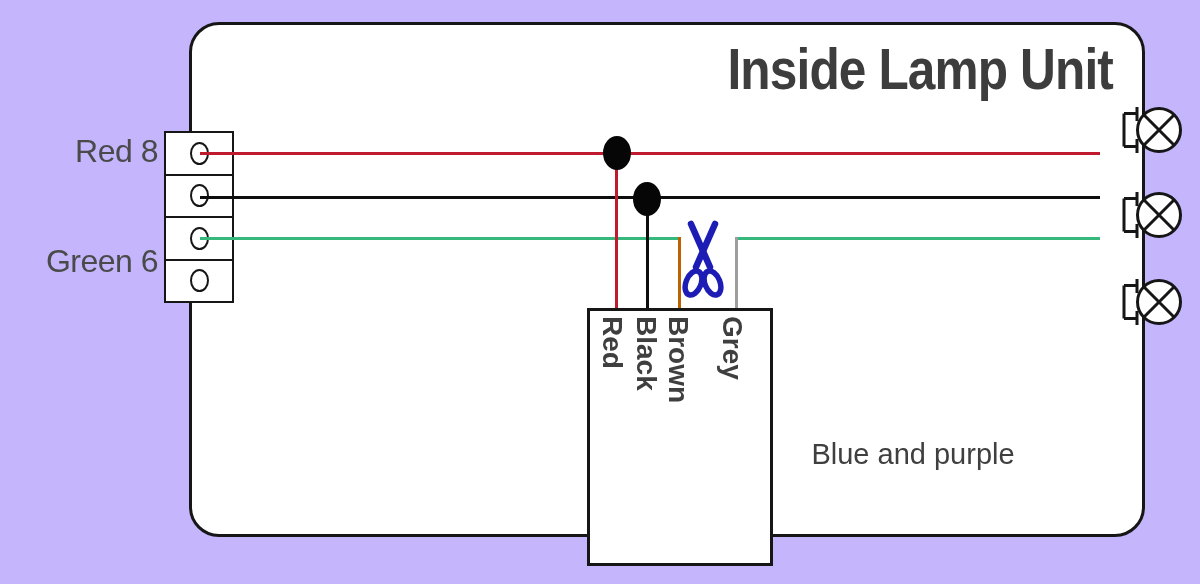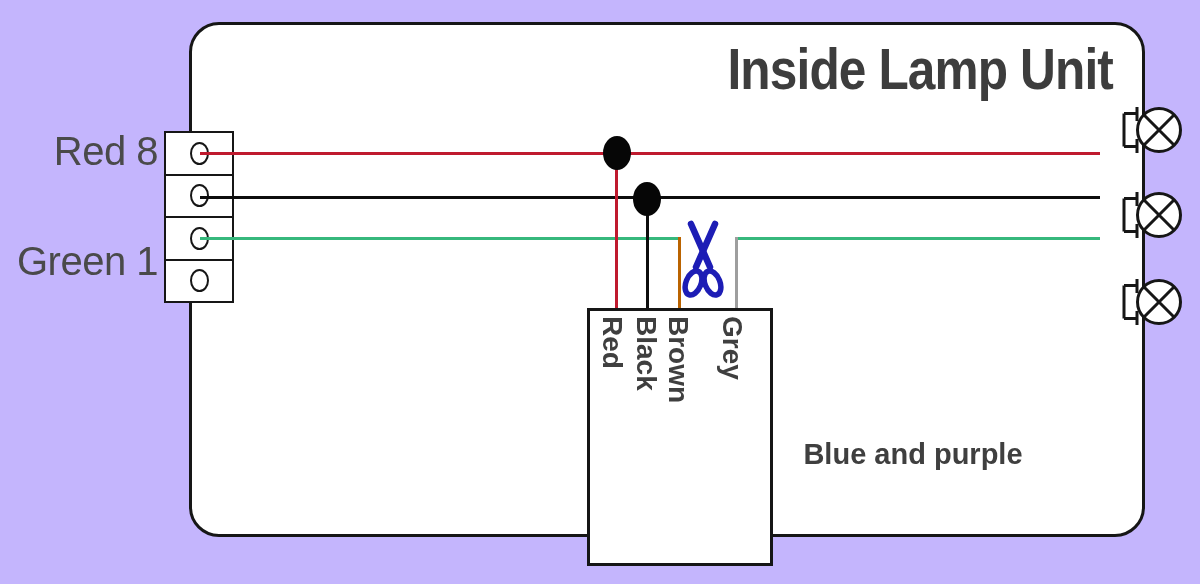--- a/index.html
+++ b/index.html
@@ -24,21 +24,21 @@
     display:flex;flex-direction:column;box-sizing:border-box;
   }
   .terminal-cell{
     flex:1;background:#fff;border:2.5px solid #161616;box-sizing:border-box;
     display:flex;align-items:center;justify-content:center;
   }
   .terminal-cell + .terminal-cell{border-top:0;}
   .hole{width:19px;height:23px;border:2.5px solid #161616;border-radius:50%;background:#fff;box-sizing:border-box;}
   
   .pin-label{
-    position:absolute;left:0;width:158px;text-align:right;font-size:40px;
+    position:absolute;left:0;width:158px;text-align:right;font-size:32px;
     line-height:44px;color:#4a4a4a;letter-spacing:-0.5px;white-space:nowrap;
   }
   .pin-red{top:129px;} .pin-black{top:177px;} .pin-green{top:239px;}
   
   .wire{position:absolute;}
   .wire-red-h   {left:200px;top:152px;width:900px;height:3px;background:#bf1a2e;}
   .wire-black-h {left:200px;top:196px;width:900px;height:3px;background:#0d0d0d;}
   .wire-green-l {left:200px;top:237px;width:481px;height:3px;background:#36b87c;}
   .wire-green-r {left:735px;top:237px;width:365px;height:3px;background:#36b87c;}
   .wire-red-v   {left:615px;top:153px;width:3px;height:157px;background:#bf1a2e;}
@@ -60,21 +60,21 @@
     background:#fff;border:3px solid #161616;box-sizing:border-box;
   }
   .box-wire-label{
     position:absolute;top:316px;width:30px;writing-mode:vertical-rl;text-orientation:mixed;
     font-size:28px;font-weight:bold;color:#3f3f3f;white-space:nowrap;text-align:left;
   }
   .bwl-red{left:598px;} .bwl-black{left:632px;} .bwl-brown{left:664px;} .bwl-grey{left:718px;}
   
   .note{
     position:absolute;left:788px;top:434px;width:250px;text-align:center;
-    font-size:29px;font-weight:bold;color:#3f3f3f;line-height:40px;
+    font-size:29px;font-weight:normal;color:#3f3f3f;line-height:40px;
   }
   
   .lamp{position:absolute;left:1116px;width:70px;height:70px;}
   .lamp-1{top:95px;} .lamp-2{top:180px;} .lamp-3{top:267px;}
   .lamp circle{fill:#fff;stroke:#161616;stroke-width:3;}
   .lamp path{fill:none;stroke:#161616;stroke-width:3;}
 </style>
 </head>
 <body>
 
@@ -93,21 +93,21 @@
     </div>
     <div class="terminal-cell">
       <span class="hole"></span>
     </div>
     <div class="terminal-cell">
       <span class="hole"></span>
     </div>
   </div>
 
   <div class="pin-label pin-red">Red 8</div>
-  <div class="pin-label pin-green">Green 1</div>
+  <div class="pin-label pin-green">Green 6</div>
 
   <div class="wire wire-red-h"></div>
   <div class="wire wire-black-h"></div>
   <div class="wire wire-green-l"></div>
   <div class="wire wire-green-r"></div>
   <div class="wire wire-red-v"></div>
   <div class="wire wire-black-v"></div>
   <div class="wire wire-brown-v"></div>
   <div class="wire wire-grey-v"></div>
 

